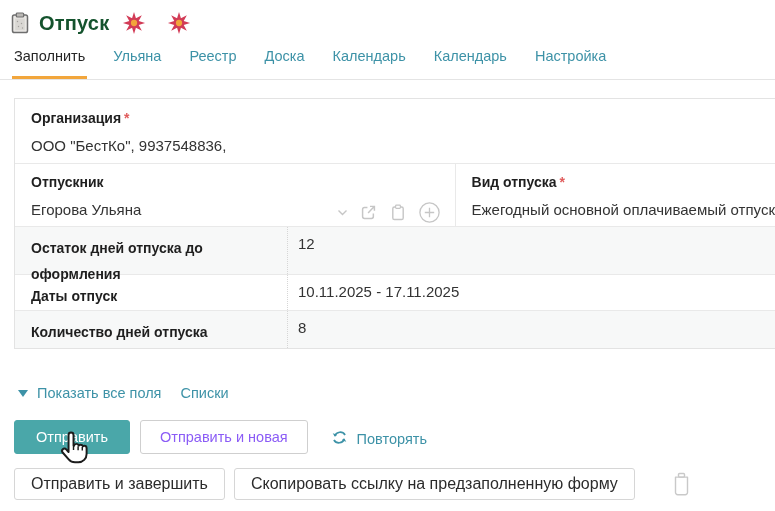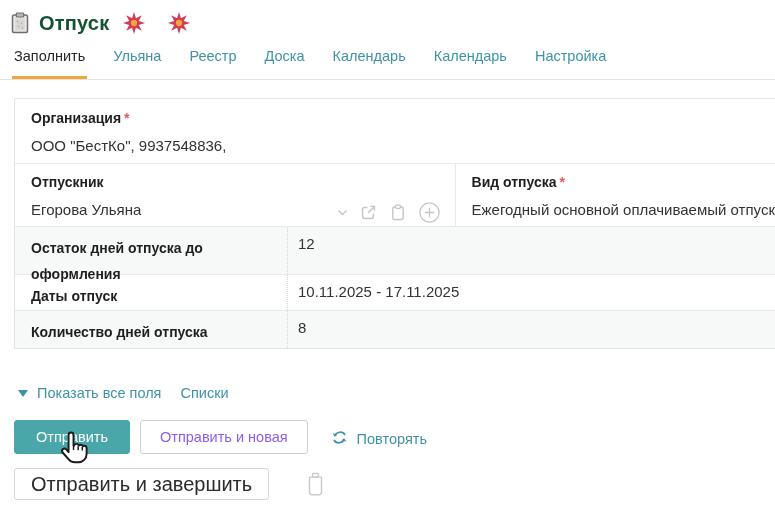--- a/index.html
+++ b/index.html
@@ -53,21 +53,21 @@
   .lk3 { margin-left:45px; }
 
   
   .btnrow1 { display:flex; align-items:center; margin:19px 0 0 14px; }
   .btn { font-family:"Liberation Sans",sans-serif; font-size:14.5px; border-radius:3px; cursor:pointer; }
   .btn-primary { width:116px; height:34px; background:#4aa7a9; color:#fff; border:1px solid #4aa7a9; }
   .btn-plain { height:34px; background:#fff; color:#8b5cf6; border:1px solid #cfcfcf; padding:8px 19px; margin-left:10px; }
   .repeat { display:flex; align-items:flex-end; gap:8px; margin-left:22px; color:#3d92a7; font-size:14.5px; cursor:pointer; }
 
   .btnrow2 { display:flex; align-items:center; margin:14px 0 0 14px; }
-  .btn-plain2 { height:32px; background:#fff; color:#2b2b2b; border:1px solid #d6d6d6; border-radius:3px; padding:0 16px; font-size:20px; cursor:pointer; }
+  .btn-plain2 { height:32px; background:#fff; color:#2b2b2b; border:1px solid #d6d6d6; border-radius:3px; padding:0 16px; font-size:16px; cursor:pointer; }
   .btn-copy { margin-left:9px; }
   .trash-btn { margin-left:36px; background:none; border:none; cursor:pointer; padding:0; line-height:0; }
 
   .hand-cursor { position:absolute; left:56px; top:431px; pointer-events:none; }
 </style>
 </head>
 <body>
 
 <div class="page">
 
@@ -185,20 +185,21 @@
         <polygon points="2.6,4.9 4.6,8.2 6.9,6.4" fill="#3d92a7"></polygon>
         <path d="M3.7 11.4 A5.6 5.6 0 0 0 13.6 10.6" fill="none" stroke="#3d92a7" stroke-width="1.6"></path>
         <polygon points="15.4,13.1 13.4,9.8 11.1,11.6" fill="#3d92a7"></polygon>
       </svg>
       <span>Повторять</span>
     </span>
   </div>
 
   <div class="btnrow2">
     <button class="btn-plain2">Отправить и завершить</button>
+    <button class="btn-plain2 btn-copy">Скопировать ссылку на предзаполненную форму</button>
     <button class="trash-btn">
       <svg width="21" height="25" viewBox="0 0 21 25">
         <rect x="7.5" y="1.5" width="6" height="3.6" rx="1" fill="none" stroke="#c9c9c9" stroke-width="1.4"></rect>
         <path d="M4.5 5.1 h12 v15.4 a2.2 2.2 0 0 1 -2.2 2.2 h-7.6 a2.2 2.2 0 0 1 -2.2 -2.2 z" fill="none" stroke="#c9c9c9" stroke-width="1.4" stroke-linejoin="round"></path>
       </svg>
     </button>
   </div>
 
   <svg class="hand-cursor" width="34" height="37" viewBox="0 0 26 28">
     <path d="M9.6 2.9 c0-1.1 .9-1.9 1.9-1.9 s1.9 .8 1.9 1.9 v8.1 l.4 .1 c.2-.8 1-1.4 1.8-1.4 .8 0 1.5 .5 1.8 1.3 .3-.4 .8-.7 1.4-.7 .8 0 1.5 .5 1.8 1.3 .3-.2 .6-.4 1-.4 1 0 1.8 .8 1.8 1.8 v4.5 c0 3.5-2.8 6.3-6.3 6.3 h-2.6 c-1.9 0-3.6-.8-4.8-2.2 l-4.6-5.3 c-.6-.7-.6-1.8 .1-2.5 .7-.7 1.9-.7 2.6 .1 l1.8 2 z" fill="#ffffff" stroke="#1c1c1c" stroke-width="1.5" stroke-linejoin="round"></path>

